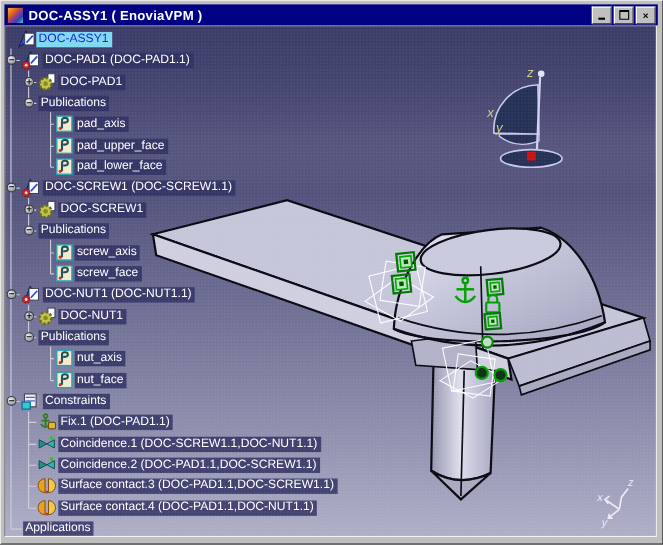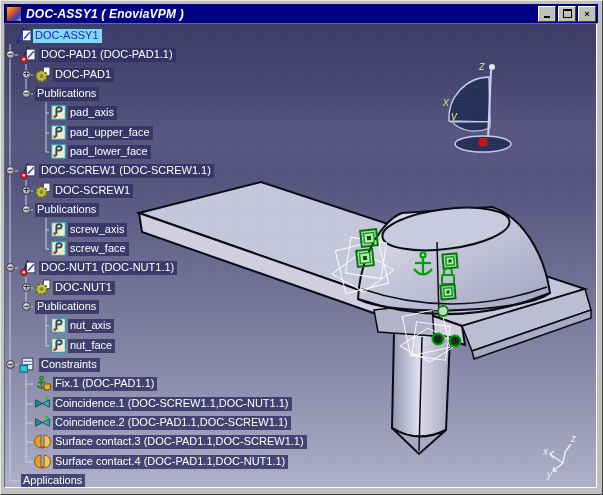--- a/index.html
+++ b/index.html
@@ -1,21 +1,21 @@
 <!DOCTYPE html>
 <html><head>
 <meta charset="utf-8">
 <style>
   html,body{margin:0;padding:0;background:#555;font-family:"Liberation Sans",sans-serif;}
   .window{position:relative;width:603px;height:495px;background:#BFBFBF;
     border-top:1px solid #E8E8E8;border-left:1px solid #E8E8E8;
     border-right:1px solid #404040;border-bottom:1px solid #404040;
     box-sizing:border-box;overflow:hidden;}
   .titlebar{position:absolute;left:3px;top:3px;width:594px;height:19px;background:#000082;
-    display:flex;align-items:center;padding:0 2px;box-sizing:border-box;font-style:italic;}
+    display:flex;align-items:center;padding:0 2px;box-sizing:border-box;}
   .app-icon{width:14px;height:14px;margin-right:4px;border:1px solid #111;
     background:linear-gradient(135deg,#F8B050 0%,#E06012 35%,#8A3A9A 55%,#2A48B0 75%,#68C4E8 100%);}
   .title-text{color:#FFFFFF;font-weight:bold;font-size:12px;letter-spacing:0.2px;white-space:nowrap;}
   .win-btns{margin-left:auto;display:flex;gap:2px;}
   .wbtn{width:16px;height:14px;background:#C0C0C0;border-top:1px solid #FFF;border-left:1px solid #FFF;
     border-right:1px solid #404040;border-bottom:1px solid #404040;
     display:flex;align-items:center;justify-content:center;font-size:9px;font-weight:bold;color:#000;
     font-family:"Liberation Sans",sans-serif;cursor:default;}
   .wbtn .minbar{width:6px;height:2px;background:#000;margin-top:6px;}
   .wbtn .maxbox{width:7px;height:6px;border:1px solid #000;border-top-width:2px;}

